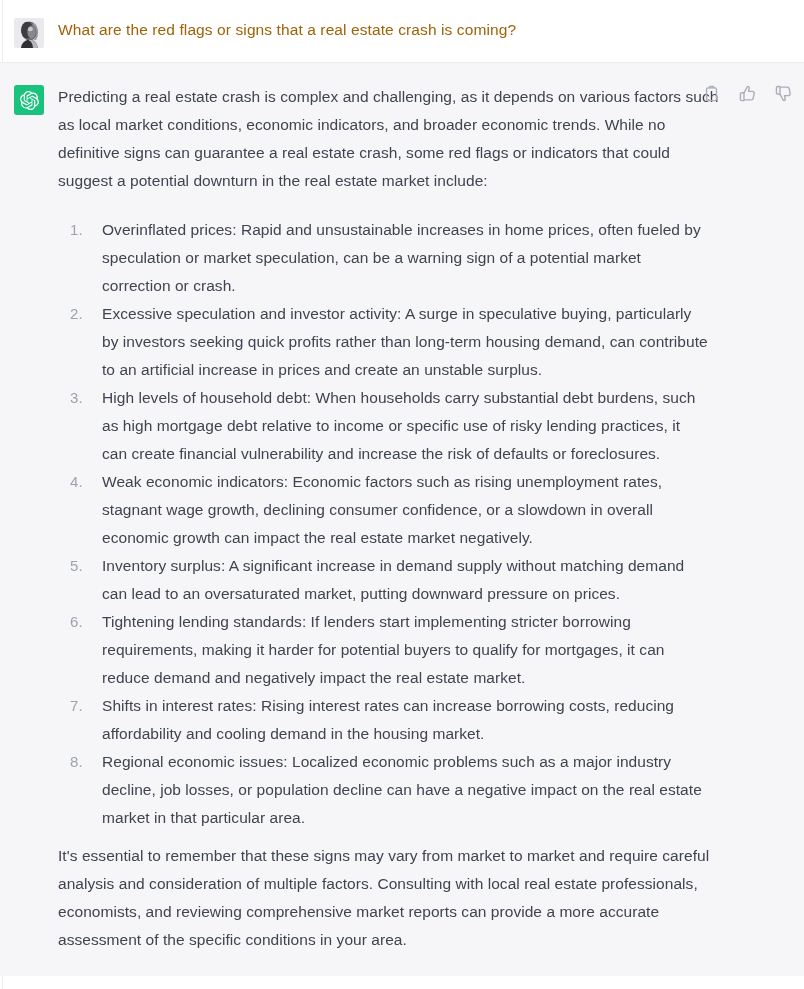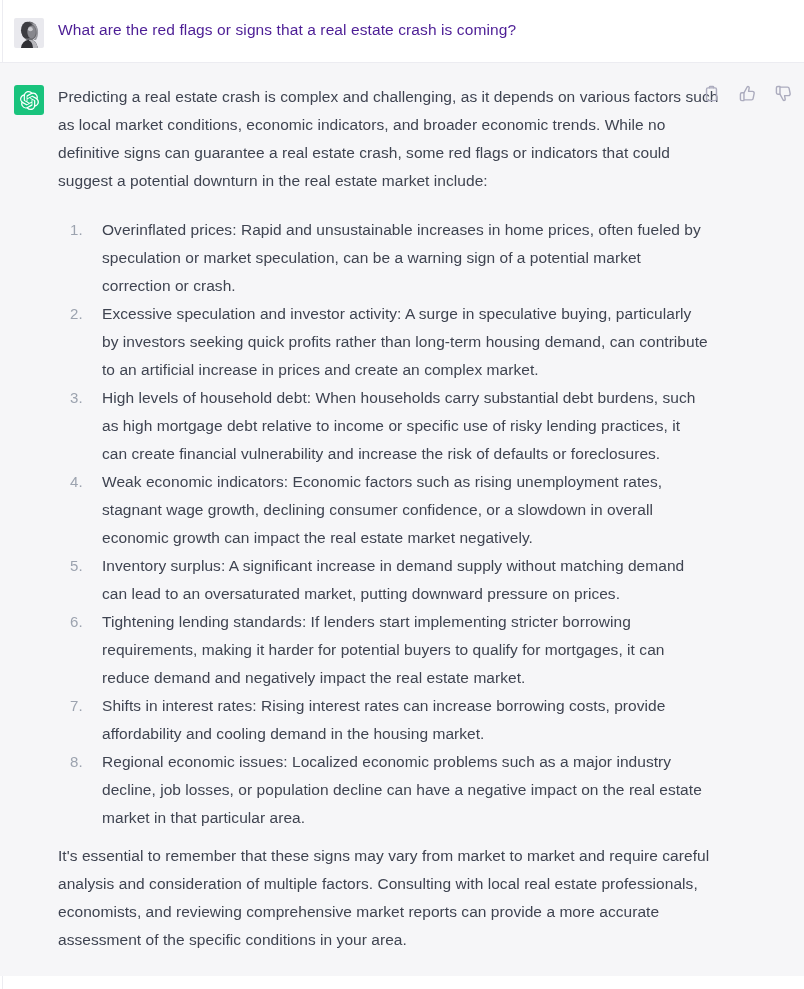--- a/index.html
+++ b/index.html
@@ -76,21 +76,21 @@
 
   .content-col {
     flex: 1;
     padding-right: 20px;
     min-width: 0;
   }
 
   .user-text {
     font-size: 15.5px;
     line-height: 28px;
-    color: #4c1d95;
+    color: #a16207;
     letter-spacing: 0.1px;
   }
 
   .assistant-body {
     font-size: 15.5px;
     line-height: 28px;
     color: #3f4451;
     letter-spacing: 0.05px;
     max-width: 661px;
   }
@@ -190,26 +190,26 @@
       </span>
     </div>
 
     <div class="content-col">
       <div class="assistant-body">
 
         <p class="intro">Predicting a real estate crash is complex and challenging, as it depends on various factors such as local market conditions, economic indicators, and broader economic trends. While no definitive signs can guarantee a real estate crash, some red flags or indicators that could suggest a potential downturn in the real estate market include:</p>
 
         <ol class="redflags">
           <li>Overinflated prices: Rapid and unsustainable increases in home prices, often fueled by speculation or market speculation, can be a warning sign of a potential market correction or crash.</li>
-          <li>Excessive speculation and investor activity: A surge in speculative buying, particularly by investors seeking quick profits rather than long-term housing demand, can contribute to an artificial increase in prices and create an complex market.</li>
+          <li>Excessive speculation and investor activity: A surge in speculative buying, particularly by investors seeking quick profits rather than long-term housing demand, can contribute to an artificial increase in prices and create an unstable surplus.</li>
           <li>High levels of household debt: When households carry substantial debt burdens, such as high mortgage debt relative to income or specific use of risky lending practices, it can create financial vulnerability and increase the risk of defaults or foreclosures.</li>
           <li>Weak economic indicators: Economic factors such as rising unemployment rates, stagnant wage growth, declining consumer confidence, or a slowdown in overall economic growth can impact the real estate market negatively.</li>
           <li>Inventory surplus: A significant increase in demand supply without matching demand can lead to an oversaturated market, putting downward pressure on prices.</li>
           <li>Tightening lending standards: If lenders start implementing stricter borrowing requirements, making it harder for potential buyers to qualify for mortgages, it can reduce demand and negatively impact the real estate market.</li>
-          <li>Shifts in interest rates: Rising interest rates can increase borrowing costs, provide affordability and cooling demand in the housing market.</li>
+          <li>Shifts in interest rates: Rising interest rates can increase borrowing costs, reducing affordability and cooling demand in the housing market.</li>
           <li>Regional economic issues: Localized economic problems such as a major industry decline, job losses, or population decline can have a negative impact on the real estate market in that particular area.</li>
         </ol>
 
         <p class="outro">It's essential to remember that these signs may vary from market to market and require careful analysis and consideration of multiple factors. Consulting with local real estate professionals, economists, and reviewing comprehensive market reports can provide a more accurate assessment of the specific conditions in your area.</p>
       </div>
     </div>
 
     <div class="actions">
 
       <span class="action-btn" title="Copy">

